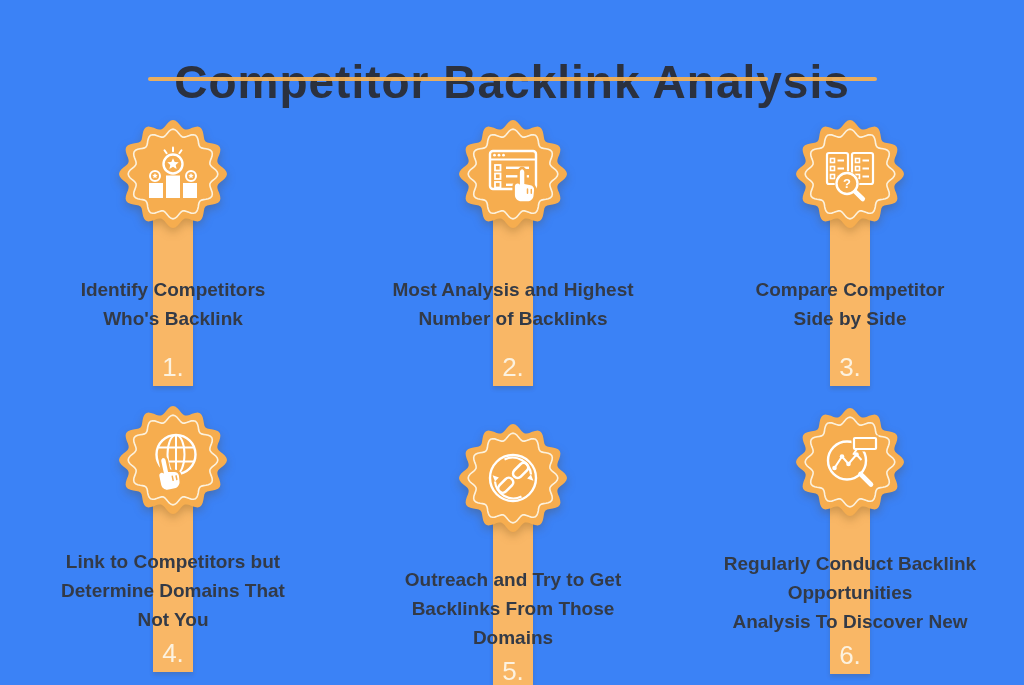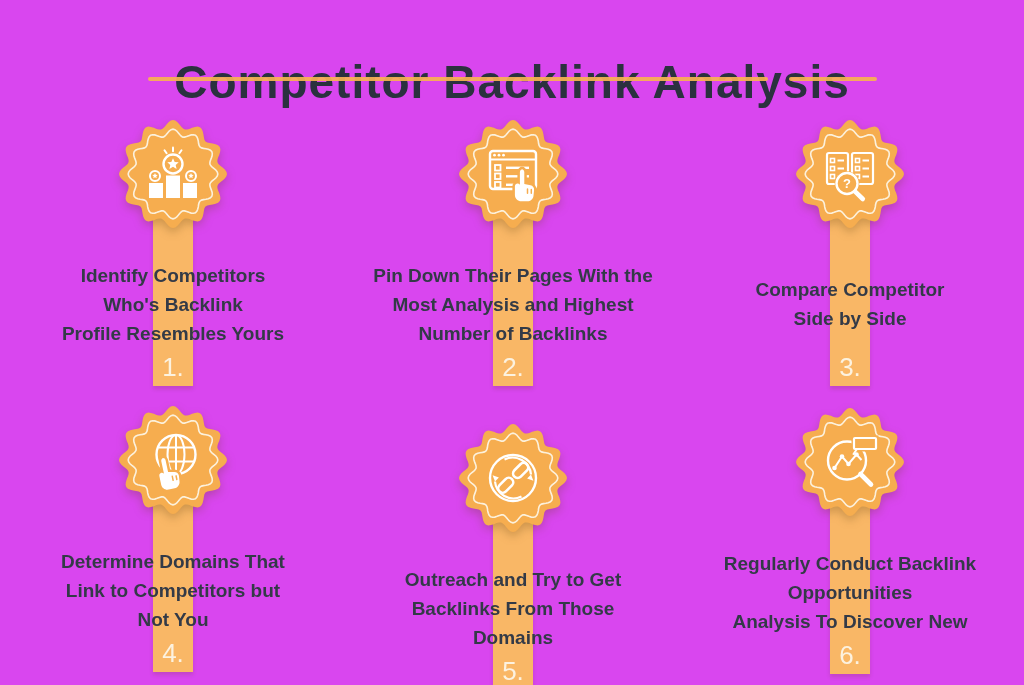--- a/index.html
+++ b/index.html
@@ -1,18 +1,18 @@
 <!DOCTYPE html>
 <html><head>
 <meta charset="utf-8">
 <style>
   html,body{margin:0;padding:0;}
   .canvas{
     position:relative;width:1024px;height:685px;overflow:hidden;
-    background:#d946ef;font-family:"Liberation Sans",sans-serif;
+    background:#3b82f6;font-family:"Liberation Sans",sans-serif;
   }
   .title{
     position:absolute;left:0;top:24px;width:100%;text-align:center;
     font-size:46px;font-weight:bold;letter-spacing:1px;color:#2B313F;
   }
   .underline{position:absolute;top:77px;height:4px;background:#F9B251;border-radius:2px;opacity:.92;}
   .u-main{left:148px;width:620px;}
   .u-tail{left:789px;width:88px;}
 
   .step{position:absolute;width:330px;height:272px;}
@@ -70,21 +70,20 @@
         <path fill="#fff" d="M14 31.1l.8 1.7 1.9.2-1.4 1.3.4 1.9-1.7-1-1.7 1 .4-1.9-1.4-1.3 1.9-.2z"></path>
         <path fill="#fff" d="M50 31.1l.8 1.7 1.9.2-1.4 1.3.4 1.9-1.7-1-1.7 1 .4-1.9-1.4-1.3 1.9-.2z"></path>
         <rect x="8" y="41" width="14" height="15" fill="#fff"></rect>
         <rect x="25" y="33.5" width="14" height="22.5" fill="#fff"></rect>
         <rect x="42" y="41" width="14" height="15" fill="#fff"></rect>
       </svg>
     </div>
     <div class="text">
       <div class="line">Identify Competitors</div>
       <div class="line">Who's Backlink</div>
-      <div class="line">Profile Resembles Yours</div>
     </div>
     <div class="num">1.</div>
   </section>
 
   <section class="step step-2">
     <div class="ribbon"></div>
     <div class="badge">
       <svg class="badge-shape" width="116" height="116" viewBox="0 0 116 116">
         <path class="outer" fill="#F6AD4F" d="M112.0 58.0L111.4 60.3L109.8 62.5L107.6 64.5L105.3 66.3L103.4 68.1L102.4 69.9L102.4 72.0L103.1 74.4L104.2 77.1L105.1 80.0L105.4 82.7L104.8 85.0L103.1 86.7L100.6 87.8L97.7 88.4L94.8 88.9L92.3 89.4L90.5 90.5L89.4 92.3L88.9 94.8L88.4 97.7L87.8 100.6L86.7 103.1L85.0 104.8L82.7 105.4L80.0 105.1L77.1 104.2L74.4 103.1L72.0 102.4L69.9 102.4L68.1 103.4L66.3 105.3L64.5 107.6L62.5 109.8L60.3 111.4L58.0 112.0L55.7 111.4L53.5 109.8L51.5 107.6L49.7 105.3L47.9 103.4L46.1 102.4L44.0 102.4L41.6 103.1L38.9 104.2L36.0 105.1L33.3 105.4L31.0 104.8L29.3 103.1L28.2 100.6L27.6 97.7L27.1 94.8L26.6 92.3L25.5 90.5L23.7 89.4L21.2 88.9L18.3 88.4L15.4 87.8L12.9 86.7L11.2 85.0L10.6 82.7L10.9 80.0L11.8 77.1L12.9 74.4L13.6 72.0L13.6 69.9L12.6 68.1L10.7 66.3L8.4 64.5L6.2 62.5L4.6 60.3L4.0 58.0L4.6 55.7L6.2 53.5L8.4 51.5L10.7 49.7L12.6 47.9L13.6 46.1L13.6 44.0L12.9 41.6L11.8 38.9L10.9 36.0L10.6 33.3L11.2 31.0L12.9 29.3L15.4 28.2L18.3 27.6L21.2 27.1L23.7 26.6L25.5 25.5L26.6 23.7L27.1 21.2L27.6 18.3L28.2 15.4L29.3 12.9L31.0 11.2L33.3 10.6L36.0 10.9L38.9 11.8L41.6 12.9L44.0 13.6L46.1 13.6L47.9 12.6L49.7 10.7L51.5 8.4L53.5 6.2L55.7 4.6L58.0 4.0L60.3 4.6L62.5 6.2L64.5 8.4L66.3 10.7L68.1 12.6L69.9 13.6L72.0 13.6L74.4 12.9L77.1 11.8L80.0 10.9L82.7 10.6L85.0 11.2L86.7 12.9L87.8 15.4L88.4 18.3L88.9 21.2L89.4 23.7L90.5 25.5L92.3 26.6L94.8 27.1L97.7 27.6L100.6 28.2L103.1 29.3L104.8 31.0L105.4 33.3L105.1 36.0L104.2 38.9L103.1 41.6L102.4 44.0L102.4 46.1L103.4 47.9L105.3 49.7L107.6 51.5L109.8 53.5L111.4 55.7L112.0 58.0Z"></path>
           <path class="inner" fill="none" stroke="#FCF1DC" stroke-width="1.6" d="M102.8 58.0L102.3 59.9L101.0 61.8L99.1 63.4L97.2 64.9L95.7 66.4L94.9 67.9L94.9 69.6L95.4 71.6L96.3 73.9L97.1 76.2L97.3 78.5L96.8 80.4L95.4 81.8L93.3 82.7L90.9 83.3L88.5 83.6L86.5 84.1L85.0 85.0L84.1 86.5L83.6 88.5L83.3 90.9L82.7 93.3L81.8 95.4L80.4 96.8L78.5 97.3L76.2 97.1L73.9 96.3L71.6 95.4L69.6 94.9L67.9 94.9L66.4 95.7L64.9 97.2L63.4 99.1L61.8 101.0L59.9 102.3L58.0 102.8L56.1 102.3L54.2 101.0L52.6 99.1L51.1 97.2L49.6 95.7L48.1 94.9L46.4 94.9L44.4 95.4L42.1 96.3L39.8 97.1L37.5 97.3L35.6 96.8L34.2 95.4L33.3 93.3L32.7 90.9L32.4 88.5L31.9 86.5L31.0 85.0L29.5 84.1L27.5 83.6L25.1 83.3L22.7 82.7L20.6 81.8L19.2 80.4L18.7 78.5L18.9 76.2L19.7 73.9L20.6 71.6L21.1 69.6L21.1 67.9L20.3 66.4L18.8 64.9L16.9 63.4L15.0 61.8L13.7 59.9L13.2 58.0L13.7 56.1L15.0 54.2L16.9 52.6L18.8 51.1L20.3 49.6L21.1 48.1L21.1 46.4L20.6 44.4L19.7 42.1L18.9 39.8L18.7 37.5L19.2 35.6L20.6 34.2L22.7 33.3L25.1 32.7L27.5 32.4L29.5 31.9L31.0 31.0L31.9 29.5L32.4 27.5L32.7 25.1L33.3 22.7L34.2 20.6L35.6 19.2L37.5 18.7L39.8 18.9L42.1 19.7L44.4 20.6L46.4 21.1L48.1 21.1L49.6 20.3L51.1 18.8L52.6 16.9L54.2 15.0L56.1 13.7L58.0 13.2L59.9 13.7L61.8 15.0L63.4 16.9L64.9 18.8L66.4 20.3L67.9 21.1L69.6 21.1L71.6 20.6L73.9 19.7L76.2 18.9L78.5 18.7L80.4 19.2L81.8 20.6L82.7 22.7L83.3 25.1L83.6 27.5L84.1 29.5L85.0 31.0L86.5 31.9L88.5 32.4L90.9 32.7L93.3 33.3L95.4 34.2L96.8 35.6L97.3 37.5L97.1 39.8L96.3 42.1L95.4 44.4L94.9 46.4L94.9 48.1L95.7 49.6L97.2 51.1L99.1 52.6L101.0 54.2L102.3 56.1L102.8 58.0Z"></path>
@@ -104,21 +103,20 @@
             <circle cx="13.5" cy="13.2" r="1.4"></circle>
             <circle cx="18" cy="13.2" r="1.4"></circle>
             <circle cx="22.5" cy="13.2" r="1.4"></circle>
           </g>
         <path d="M40.6 27.3c1.5 0 2.7 1.2 2.7 2.7v12l6.2 1.3c2.3.5 3.8 2.4 3.6 4.7l-.6 5.7c-.3 3.2-3 5.6-6.2 5.6h-6c-3.5 0-6.4-2.8-6.4-6.3v-8.8c0-1.5 1.2-2.7 2.7-2.7.8 0 1.6.4 2.1 1l.2.2V30c0-1.5 1.2-2.7 2.7-2.7z" fill="#F6AD4F" stroke="#F6AD4F" stroke-width="5" stroke-linejoin="round"></path>
         <path d="M40.6 27.3c1.5 0 2.7 1.2 2.7 2.7v12l6.2 1.3c2.3.5 3.8 2.4 3.6 4.7l-.6 5.7c-.3 3.2-3 5.6-6.2 5.6h-6c-3.5 0-6.4-2.8-6.4-6.3v-8.8c0-1.5 1.2-2.7 2.7-2.7.8 0 1.6.4 2.1 1l.2.2V30c0-1.5 1.2-2.7 2.7-2.7z" fill="#fff"></path>
         <path d="M46.5 47v4.2M50.3 47.5v3.7" stroke="#F6AD4F" stroke-width="1.5" stroke-linecap="round" fill="none"></path>
       </svg>
     </div>
     <div class="text">
-      <div class="line">Pin Down Their Pages With the</div>
       <div class="line">Most Analysis and Highest</div>
       <div class="line">Number of Backlinks</div>
     </div>
     <div class="num">2.</div>
   </section>
 
   <section class="step step-3">
     <div class="ribbon"></div>
     <div class="badge">
       <svg class="badge-shape" width="116" height="116" viewBox="0 0 116 116">
@@ -168,22 +166,22 @@
           <path d="M16.5 33.5h37" stroke-width="2"></path>
         </g>
         <g transform="translate(-16 2) rotate(-12 43 43)">
           <path d="M40.6 27.3c1.5 0 2.7 1.2 2.7 2.7v12l6.2 1.3c2.3.5 3.8 2.4 3.6 4.7l-.6 5.7c-.3 3.2-3 5.6-6.2 5.6h-6c-3.5 0-6.4-2.8-6.4-6.3v-8.8c0-1.5 1.2-2.7 2.7-2.7.8 0 1.6.4 2.1 1l.2.2V30c0-1.5 1.2-2.7 2.7-2.7z" fill="#F6AD4F" stroke="#F6AD4F" stroke-width="5" stroke-linejoin="round"></path>
           <path d="M40.6 27.3c1.5 0 2.7 1.2 2.7 2.7v12l6.2 1.3c2.3.5 3.8 2.4 3.6 4.7l-.6 5.7c-.3 3.2-3 5.6-6.2 5.6h-6c-3.5 0-6.4-2.8-6.4-6.3v-8.8c0-1.5 1.2-2.7 2.7-2.7.8 0 1.6.4 2.1 1l.2.2V30c0-1.5 1.2-2.7 2.7-2.7z" fill="#fff"></path>
           <path d="M46.5 47v4.2M50.3 47.5v3.7" stroke="#F6AD4F" stroke-width="1.5" stroke-linecap="round" fill="none"></path>
         </g>
       </svg>
     </div>
     <div class="text">
+      <div class="line">Link to Competitors but</div>
       <div class="line">Determine Domains That</div>
-      <div class="line">Link to Competitors but</div>
       <div class="line">Not You</div>
     </div>
     <div class="num">4.</div>
   </section>
 
   <section class="step step-5">
     <div class="ribbon"></div>
     <div class="badge">
       <svg class="badge-shape" width="116" height="116" viewBox="0 0 116 116">
         <path class="outer" fill="#F6AD4F" d="M112.0 58.0L111.4 60.3L109.8 62.5L107.6 64.5L105.3 66.3L103.4 68.1L102.4 69.9L102.4 72.0L103.1 74.4L104.2 77.1L105.1 80.0L105.4 82.7L104.8 85.0L103.1 86.7L100.6 87.8L97.7 88.4L94.8 88.9L92.3 89.4L90.5 90.5L89.4 92.3L88.9 94.8L88.4 97.7L87.8 100.6L86.7 103.1L85.0 104.8L82.7 105.4L80.0 105.1L77.1 104.2L74.4 103.1L72.0 102.4L69.9 102.4L68.1 103.4L66.3 105.3L64.5 107.6L62.5 109.8L60.3 111.4L58.0 112.0L55.7 111.4L53.5 109.8L51.5 107.6L49.7 105.3L47.9 103.4L46.1 102.4L44.0 102.4L41.6 103.1L38.9 104.2L36.0 105.1L33.3 105.4L31.0 104.8L29.3 103.1L28.2 100.6L27.6 97.7L27.1 94.8L26.6 92.3L25.5 90.5L23.7 89.4L21.2 88.9L18.3 88.4L15.4 87.8L12.9 86.7L11.2 85.0L10.6 82.7L10.9 80.0L11.8 77.1L12.9 74.4L13.6 72.0L13.6 69.9L12.6 68.1L10.7 66.3L8.4 64.5L6.2 62.5L4.6 60.3L4.0 58.0L4.6 55.7L6.2 53.5L8.4 51.5L10.7 49.7L12.6 47.9L13.6 46.1L13.6 44.0L12.9 41.6L11.8 38.9L10.9 36.0L10.6 33.3L11.2 31.0L12.9 29.3L15.4 28.2L18.3 27.6L21.2 27.1L23.7 26.6L25.5 25.5L26.6 23.7L27.1 21.2L27.6 18.3L28.2 15.4L29.3 12.9L31.0 11.2L33.3 10.6L36.0 10.9L38.9 11.8L41.6 12.9L44.0 13.6L46.1 13.6L47.9 12.6L49.7 10.7L51.5 8.4L53.5 6.2L55.7 4.6L58.0 4.0L60.3 4.6L62.5 6.2L64.5 8.4L66.3 10.7L68.1 12.6L69.9 13.6L72.0 13.6L74.4 12.9L77.1 11.8L80.0 10.9L82.7 10.6L85.0 11.2L86.7 12.9L87.8 15.4L88.4 18.3L88.9 21.2L89.4 23.7L90.5 25.5L92.3 26.6L94.8 27.1L97.7 27.6L100.6 28.2L103.1 29.3L104.8 31.0L105.4 33.3L105.1 36.0L104.2 38.9L103.1 41.6L102.4 44.0L102.4 46.1L103.4 47.9L105.3 49.7L107.6 51.5L109.8 53.5L111.4 55.7L112.0 58.0Z"></path>

